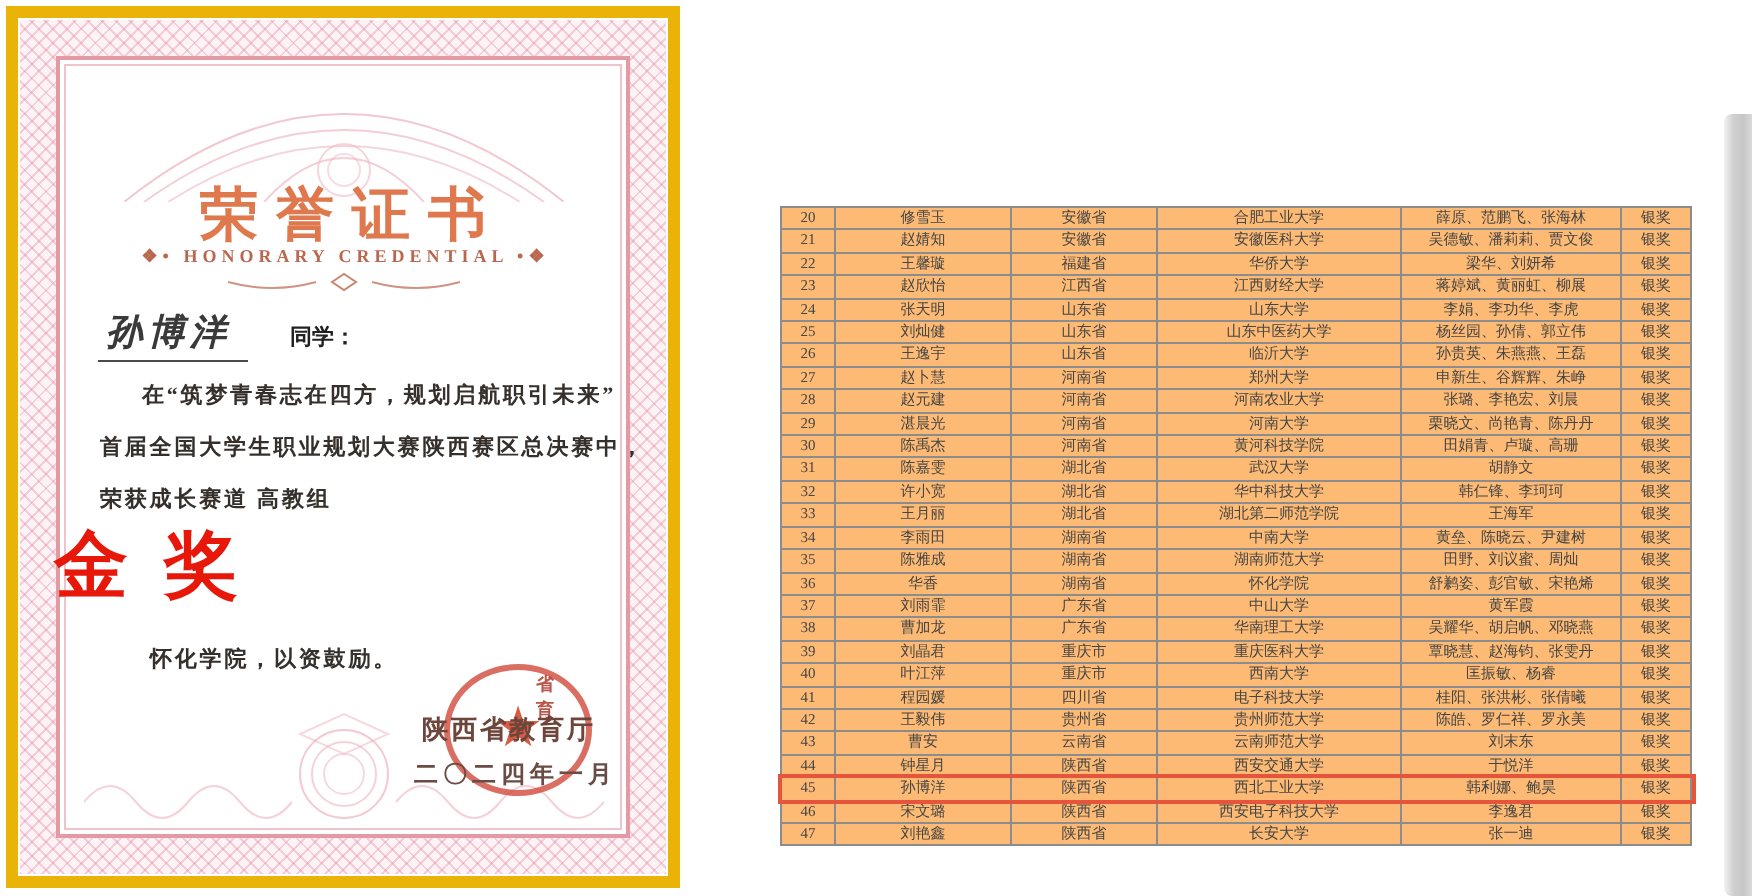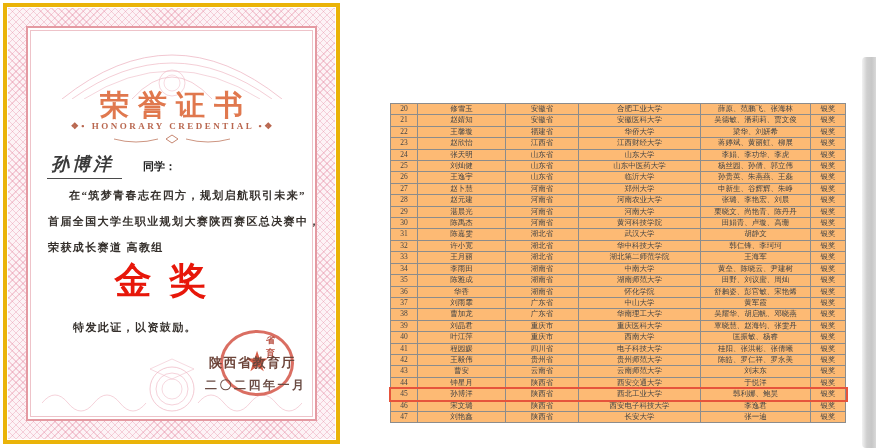--- a/index.html
+++ b/index.html
@@ -1,21 +1,21 @@
 <!DOCTYPE html>
 <html style="--accent-red: #e7170a; --title-orange: #e0784e; --stamp-red: #cd3e2d; --highlight-box: #e6543c; --lace-pink: #e27d98; --table-border: #8c8c8c;"><head>
 <meta charset="utf-8">
 <style>
   html,body{margin:0;padding:0;width:876px;height:448px;background:#ffffff;overflow:hidden;
     font-family:"Liberation Serif","DejaVu Serif",serif;}
   .stage{position:absolute;inset:0;}
 
   
   .certificate{position:absolute;left:3px;top:3px;width:337px;height:441px;background:#fff;
-    border:4px solid #eab308;box-sizing:border-box;text-decoration:underline;}
+    border:6px solid #eab308;box-sizing:border-box;text-decoration:underline;}
   .lace{position:absolute;inset:1px;background-color:#fdf3f6;
     background-image:
       repeating-linear-gradient(45deg, rgba(226,125,152,.32) 0 1px, transparent 1px 5px),
       repeating-linear-gradient(-45deg, rgba(226,125,152,.32) 0 1px, transparent 1px 5px);}
   .cert-frame{position:absolute;left:19px;top:19px;right:19px;bottom:19px;background:#fff;
     border:2px solid #e49aa2;box-shadow:inset 0 0 0 2px #fff, inset 0 0 0 3px #eec3c9;}
   .deco-top{position:absolute;top:23px;left:50%;transform:translateX(-50%);}
   .deco-bottom{position:absolute;bottom:6px;left:50%;transform:translateX(-50%);}
   .cert-title{position:absolute;top:79px;left:0;right:0;text-align:center;font-size:29px;
     font-weight:bold;color:var(--title-orange,#e0784e);letter-spacing:9px;text-indent:9px;}
@@ -23,21 +23,21 @@
     font-weight:bold;color:#b9674f;letter-spacing:2.5px;text-indent:2.5px;}
   .flourish{position:absolute;top:127px;left:50%;transform:translateX(-50%);}
   .name-line{position:absolute;top:145px;left:40px;white-space:nowrap;}
   .recipient{font-size:18px;font-weight:bold;font-style:italic;color:#3a3a3a;letter-spacing:3px;
     border-bottom:1.5px solid #4a4a4a;padding:0 8px 2px 4px;display:inline-block;}
   .salutation{font-size:11px;font-weight:bold;color:#222;margin-left:21px;}
   .cert-body{position:absolute;font-size:11px;font-weight:600;color:#35302c;letter-spacing:1.4px;white-space:nowrap;text-align:center;}
   .body1{top:181px;left:62px;}
   .body2{top:207px;left:41px;}
   .body3{top:233px;left:41px;}
-  .award-big{position:absolute;top:249px;left:0;right:22px;text-align:center;font-size:37px;
+  .award-big{position:absolute;top:249px;left:0;right:22px;font-size:37px;
     font-weight:bold;color:var(--accent-red,#e7170a);letter-spacing:18px;text-indent:18px;}
   .closing{top:313px;left:66px;}
   .stamp{position:absolute;left:213px;top:323px;width:74px;height:66px;border-radius:50%;
     border:3px solid rgba(205,62,45,.75);box-sizing:border-box;}
   .stamp-star{position:absolute;left:50%;top:50%;transform:translate(-50%,-54%);font-size:28px;
     color:rgba(210,74,50,.9);font-family:"DejaVu Sans",sans-serif;}
   .stamp-arc{position:absolute;top:1px;left:0;right:0;text-align:right;font-size:9px;
     color:rgba(175,55,40,.85);letter-spacing:16px;text-indent:16px;font-weight:bold;}
   .issuer{position:absolute;top:347px;left:202px;font-size:13px;font-weight:bold;color:#6d453a;
     letter-spacing:1.5px;white-space:nowrap;}
@@ -99,21 +99,21 @@
     <div class="name-line">
       <span class="recipient">孙博洋</span><span class="salutation">同学：</span>
     </div>
 
     <div class="cert-body body1">在“筑梦青春志在四方，规划启航职引未来”</div>
     <div class="cert-body body2">首届全国大学生职业规划大赛陕西赛区总决赛中，</div>
     <div class="cert-body body3">荣获成长赛道 高教组</div>
 
     <div class="award-big">金奖</div>
 
-    <div class="cert-body closing">特发此证，以资鼓励。</div>
+    <div class="cert-body closing">怀化学院，以资鼓励。</div>
 
     <div class="stamp">
       <div class="stamp-arc">省 育</div>
       <div class="stamp-star">★</div>
     </div>
     <div class="issuer">陕西省教育厅</div>
     <div class="cert-date">二〇二四年一月</div>
   </div>
 
   <table class="results">

